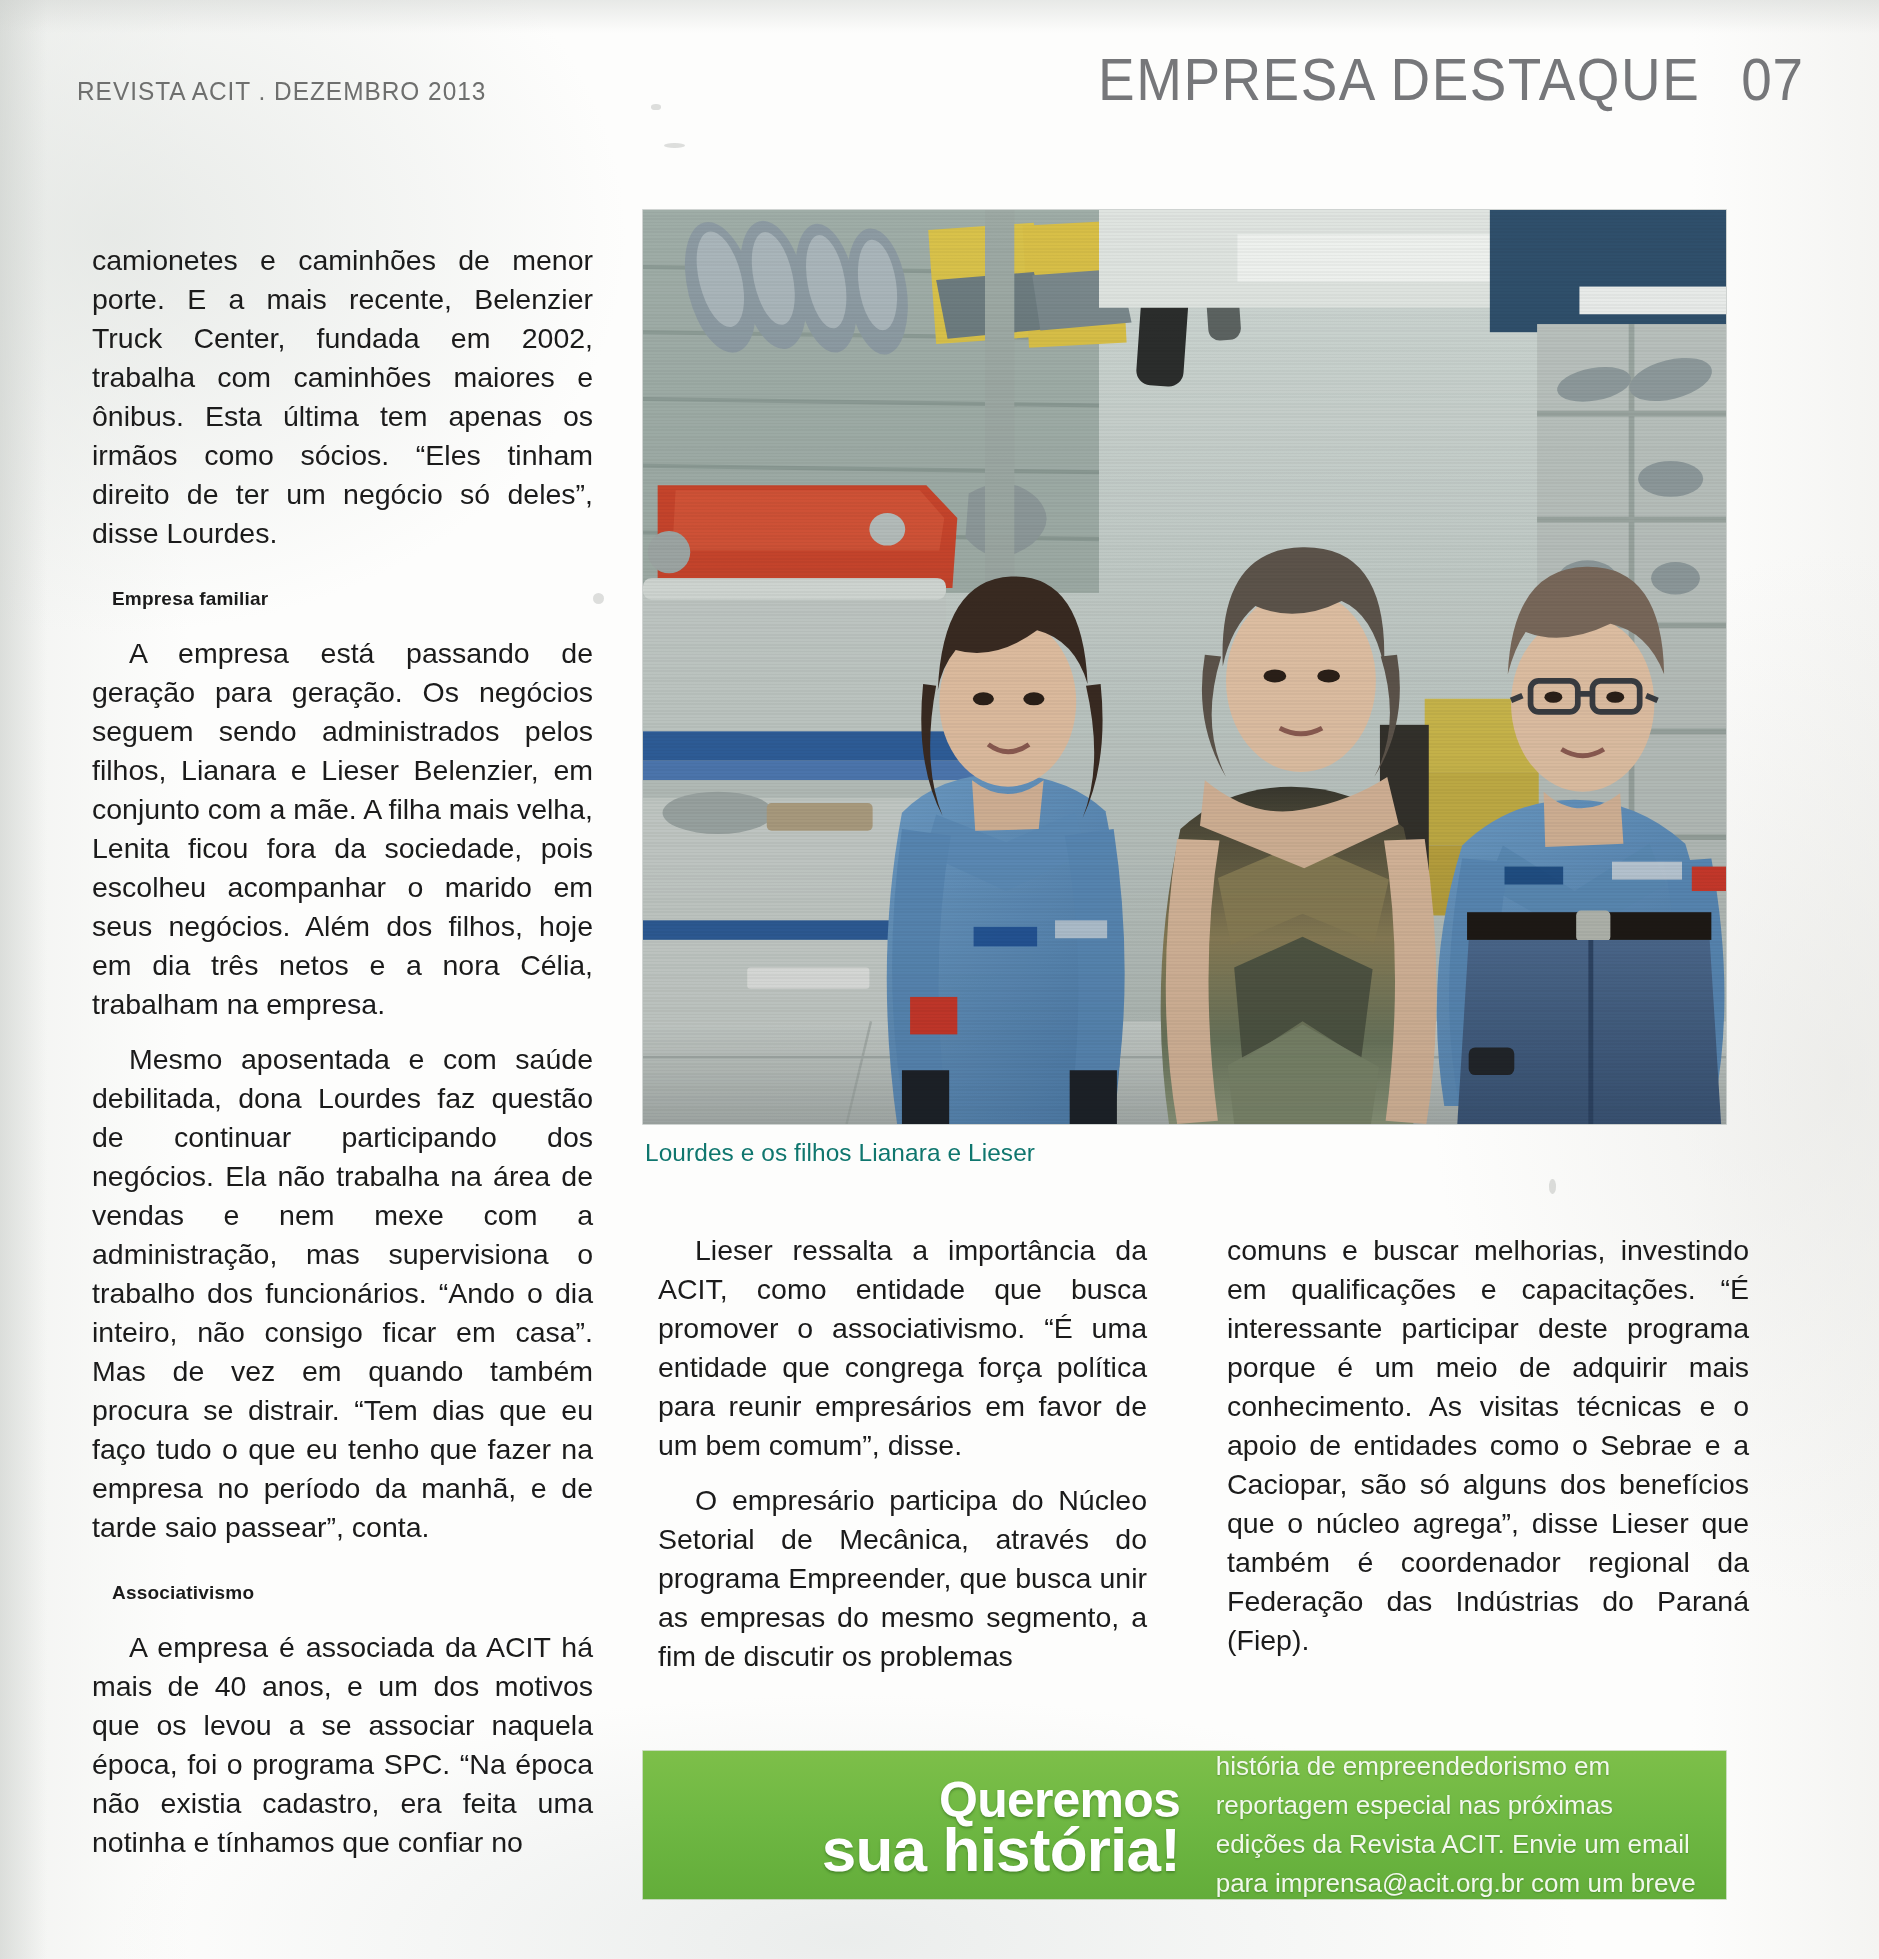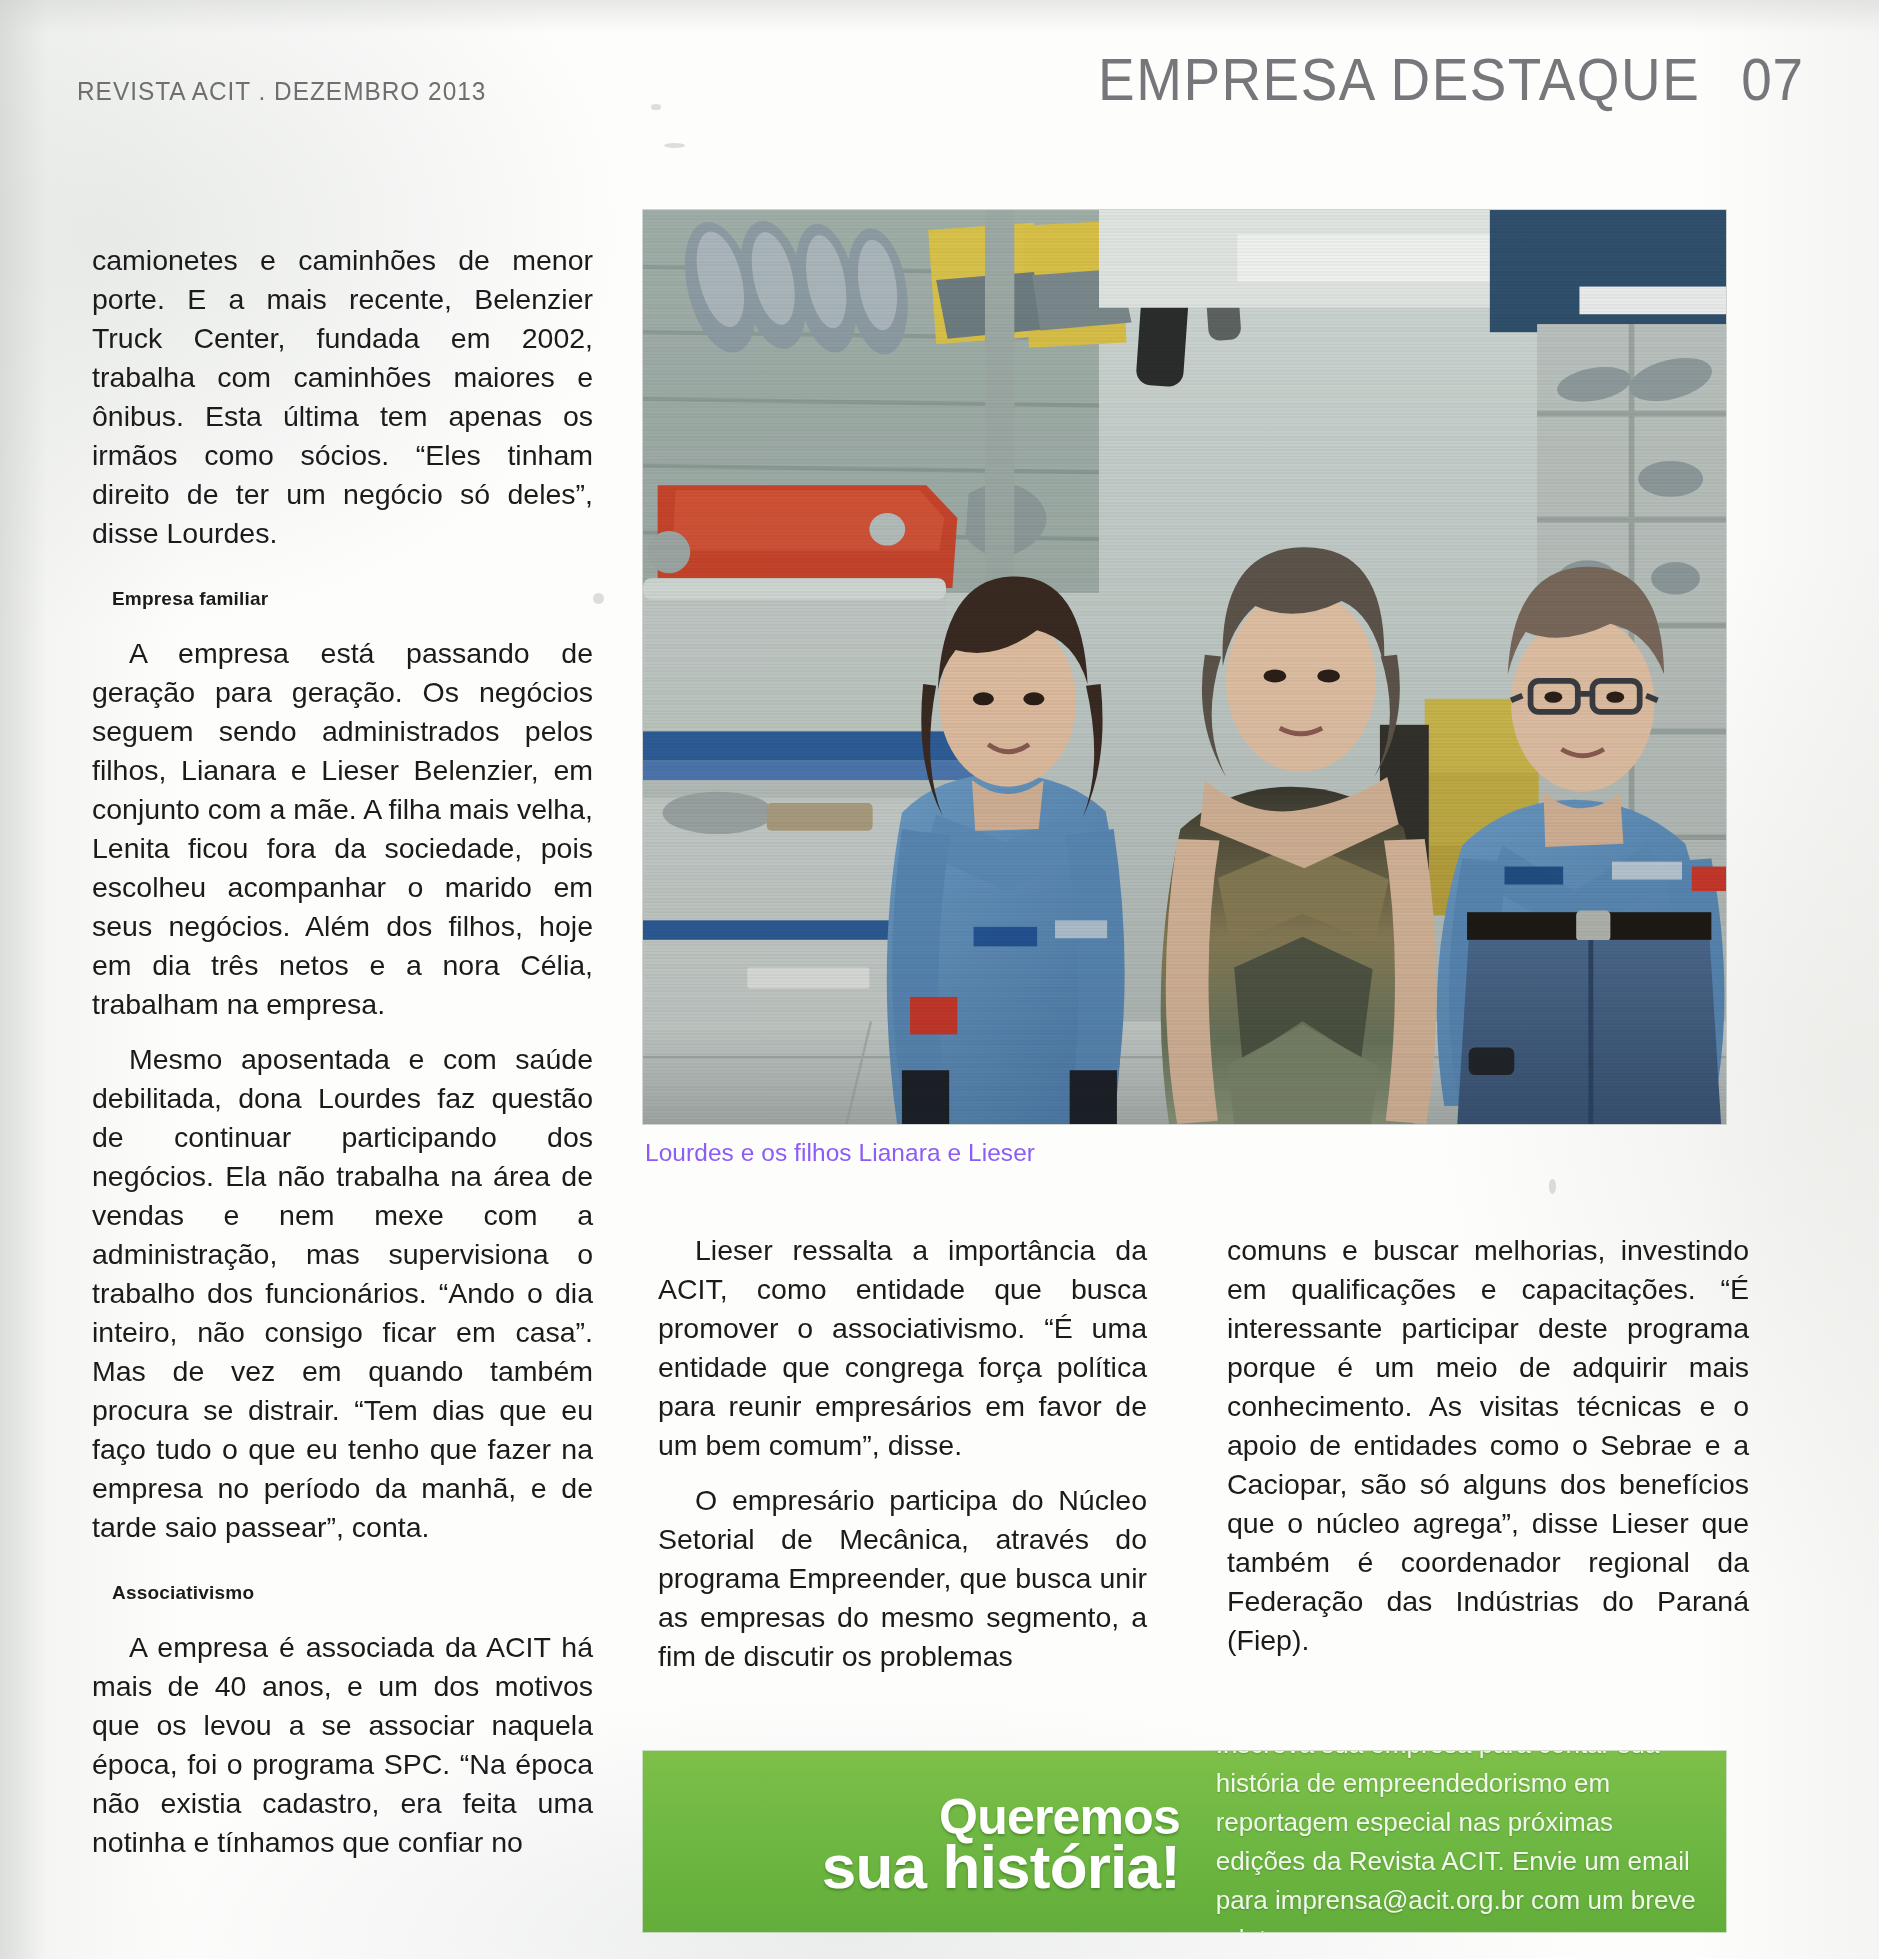--- a/index.html
+++ b/index.html
@@ -75,27 +75,27 @@
   .photo svg{display:block;width:100%;height:100%;}
   .photo-grain{
     position:absolute;inset:0;
     background:
       linear-gradient(180deg, rgba(255,255,255,.10) 0%, rgba(0,0,0,.04) 55%, rgba(0,0,0,.10) 100%),
       repeating-linear-gradient(0deg, rgba(0,0,0,.035) 0 1.6px, rgba(255,255,255,.03) 1.6px 3.3px);
     mix-blend-mode:multiply;pointer-events:none;
   }
   .caption{
     position:absolute;left:645px;top:1139px;
-    font-size:24.4px;color:#8b5cf6;letter-spacing:0.1px;
+    font-size:24.4px;color:#0f766e;letter-spacing:0.1px;
     white-space:nowrap;
   }
 
   
   .ad{
-    position:absolute;left:643px;top:1751px;width:1083px;height:181px;
+    position:absolute;left:643px;top:1751px;width:1083px;height:148px;
     background:linear-gradient(180deg,#7dbf49 0%,#6fb843 45%,#63ad3a 100%);
     display:flex;align-items:center;
     box-shadow:0 0 0 0.8px rgba(120,170,90,.45);
     overflow:hidden;
   }
   .ad-left{
     flex:0 0 537px;
     text-align:right;padding-right:21px;
     color:#ffffff;font-weight:bold;
     font-size:50px;line-height:50px;letter-spacing:-0.8px;

